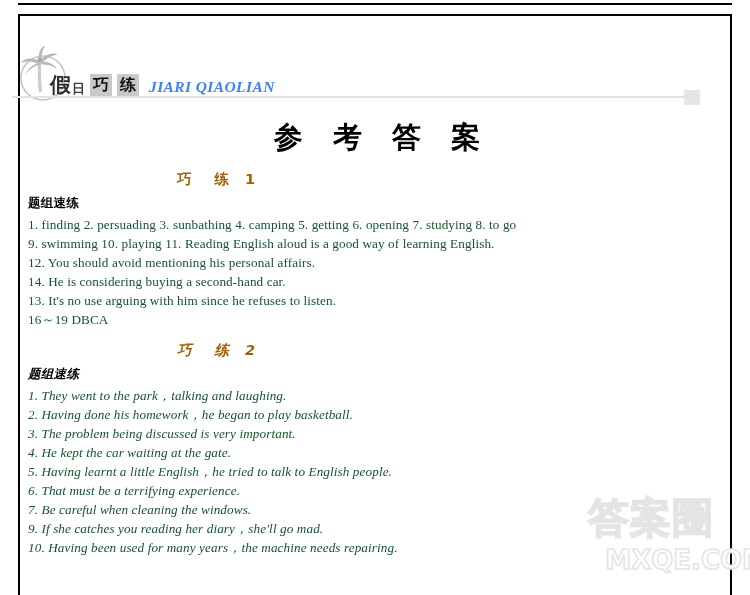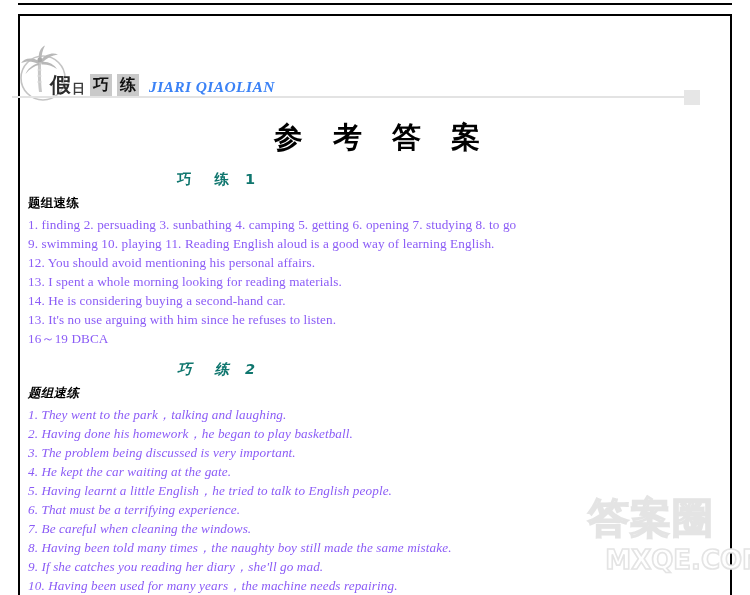--- a/index.html
+++ b/index.html
@@ -155,41 +155,41 @@
     top: 170px;
     width: 676px;
   }
 
   .exercise-heading {
     text-align: center;
     font-family: "DejaVu Sans", sans-serif;
     font-weight: bold;
     font-size: 14.5px;
     letter-spacing: 1px;
-    color: #0f766e;
+    color: #a16207;
     margin: 0 0 6px 0;
     padding-right: 300px;
   }
   .exercise-heading .hz { letter-spacing: 9px; }
   .exercise-heading .num { margin-left: 7px; letter-spacing: 0; }
 
   .group-label {
     font-family: "DejaVu Sans", sans-serif;
     font-weight: bold;
     font-size: 12.5px;
     color: #000000;
     margin: 4px 0 3px 0;
     letter-spacing: 0.3px;
   }
 
   .ans-line {
     font-family: "Liberation Serif", serif;
     font-size: 13.2px;
     line-height: 19px;
-    color: #8b5cf6;
+    color: #14532d;
     white-space: nowrap;
     letter-spacing: 0.1px;
   }
 
   .section-2 { margin-top: 12px; font-style: italic; }
 
   
   .watermark {
     position: absolute;
     left: 588px;
@@ -265,39 +265,37 @@
   <div class="body-col">
 
     <div>
       <div class="exercise-heading">
         <span class="hz">巧 练</span><span class="num">1</span>
       </div>
       <div class="group-label">题组速练</div>
       <div class="ans-line">1. finding   2. persuading   3. sunbathing   4. camping   5. getting   6. opening   7. studying   8. to go</div>
       <div class="ans-line">9. swimming    10. playing    11. Reading English aloud is a good way of learning English.</div>
       <div class="ans-line">12. You should avoid mentioning his personal affairs.</div>
-      <div class="ans-line">13. I spent a whole morning looking for reading materials.</div>
       <div class="ans-line">14. He is considering buying a second-hand car.</div>
       <div class="ans-line">13. It's no use arguing with him since he refuses to listen.</div>
       <div class="ans-line">16～19   DBCA</div>
     </div>
 
     <div class="section-2">
       <div class="exercise-heading">
         <span class="hz">巧 练</span><span class="num">2</span>
       </div>
       <div class="group-label">题组速练</div>
       <div class="ans-line">1. They went to the park，talking and laughing.</div>
       <div class="ans-line">2. Having done his homework，he began to play basketball.</div>
       <div class="ans-line">3. The problem being discussed is very important.</div>
       <div class="ans-line">4. He kept the car waiting at the gate.</div>
       <div class="ans-line">5. Having learnt a little English，he tried to talk to English people.</div>
       <div class="ans-line">6. That must be a terrifying experience.</div>
       <div class="ans-line">7. Be careful when cleaning the windows.</div>
-      <div class="ans-line">8. Having been told many times，the naughty boy still made the same mistake.</div>
       <div class="ans-line">9. If she catches you reading her diary，she'll go mad.</div>
       <div class="ans-line">10. Having been used for many years，the machine needs repairing.</div>
 
     </div>
 
   </div>
 
   <div class="watermark">
     <div class="wm-cn">答案圈</div>
     <div class="wm-en">MXQE.COM</div>

